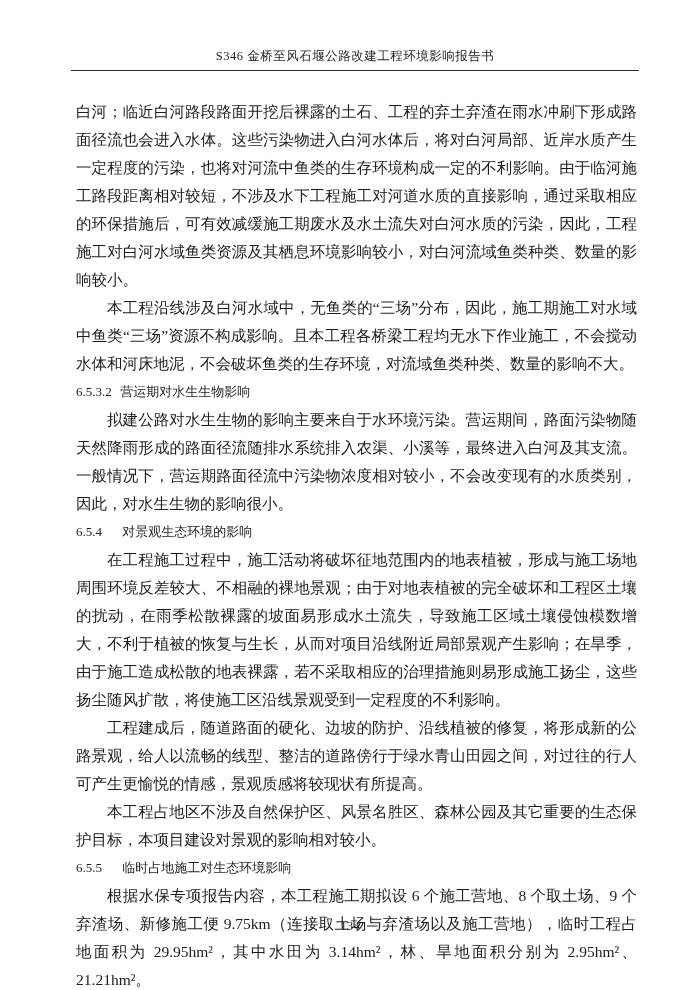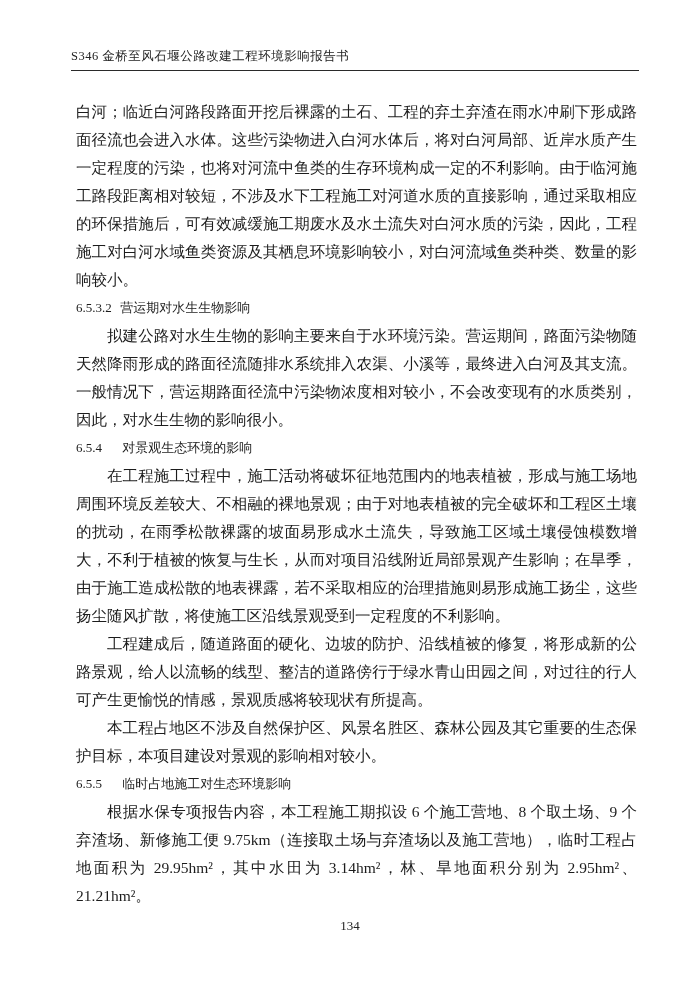--- a/index.html
+++ b/index.html
@@ -11,21 +11,21 @@
   .page {
     position: relative;
     width: 700px; height: 990px;
     background: #ffffff;
     color: #1e1e1e;
     overflow: hidden;
   }
   .header {
     position: absolute;
     top: 48px; left: 71px; right: 61px;
-    text-align: left;
+    text-align: center;
     font-size: 12.5px;
     letter-spacing: 0.5px;
     color: #222;
     padding-bottom: 5px;
     border-bottom: 1.5px solid #2a2a2a;
   }
   .content {
     position: absolute;
     top: 84px; left: 76px; right: 63px;
     font-size: 15.5px;
@@ -57,20 +57,21 @@
 </head>
 <body>
 
 <div class="page">
   <div class="header">
     <span>S346 金桥至风石堰公路改建工程环境影响报告书</span>
   </div>
 
   <div class="content">
       <p class="para">白河；临近白河路段路面开挖后裸露的土石、工程的弃土弃渣在雨水冲刷下形成路面径流也会进入水体。这些污染物进入白河水体后，将对白河局部、近岸水质产生一定程度的污染，也将对河流中鱼类的生存环境构成一定的不利影响。由于临河施工路段距离相对较短，不涉及水下工程施工对河道水质的直接影响，通过采取相应的环保措施后，可有效减缓施工期废水及水土流失对白河水质的污染，因此，工程施工对白河水域鱼类资源及其栖息环境影响较小，对白河流域鱼类种类、数量的影响较小。</p>
+      <p class="para indent">本工程沿线涉及白河水域中，无鱼类的“三场”分布，因此，施工期施工对水域中鱼类“三场”资源不构成影响。且本工程各桥梁工程均无水下作业施工，不会搅动水体和河床地泥，不会破坏鱼类的生存环境，对流域鱼类种类、数量的影响不大。</p>
       <h3 class="heading"><span class="hnum">6.5.3.2</span><span>营运期对水生生物影响</span></h3>
       <p class="para indent">拟建公路对水生生物的影响主要来自于水环境污染。营运期间，路面污染物随天然降雨形成的路面径流随排水系统排入农渠、小溪等，最终进入白河及其支流。一般情况下，营运期路面径流中污染物浓度相对较小，不会改变现有的水质类别，因此，对水生生物的影响很小。</p>
       <h3 class="heading"><span class="hnum wide">6.5.4</span><span>对景观生态环境的影响</span></h3>
       <p class="para indent">在工程施工过程中，施工活动将破坏征地范围内的地表植被，形成与施工场地周围环境反差较大、不相融的裸地景观；由于对地表植被的完全破坏和工程区土壤的扰动，在雨季松散裸露的坡面易形成水土流失，导致施工区域土壤侵蚀模数增大，不利于植被的恢复与生长，从而对项目沿线附近局部景观产生影响；在旱季，由于施工造成松散的地表裸露，若不采取相应的治理措施则易形成施工扬尘，这些扬尘随风扩散，将使施工区沿线景观受到一定程度的不利影响。</p>
       <p class="para indent">工程建成后，随道路面的硬化、边坡的防护、沿线植被的修复，将形成新的公路景观，给人以流畅的线型、整洁的道路傍行于绿水青山田园之间，对过往的行人可产生更愉悦的情感，景观质感将较现状有所提高。</p>
       <p class="para indent">本工程占地区不涉及自然保护区、风景名胜区、森林公园及其它重要的生态保护目标，本项目建设对景观的影响相对较小。</p>
       <h3 class="heading"><span class="hnum wide">6.5.5</span><span>临时占地施工对生态环境影响</span></h3>
       <p class="para indent">根据水保专项报告内容，本工程施工期拟设 6 个施工营地、8 个取土场、9 个弃渣场、新修施工便 9.75km（连接取土场与弃渣场以及施工营地），临时工程占地面积为 29.95hm²，其中水田为 3.14hm²，林、旱地面积分别为 2.95hm²、21.21hm²。</p>
     </div>
 

